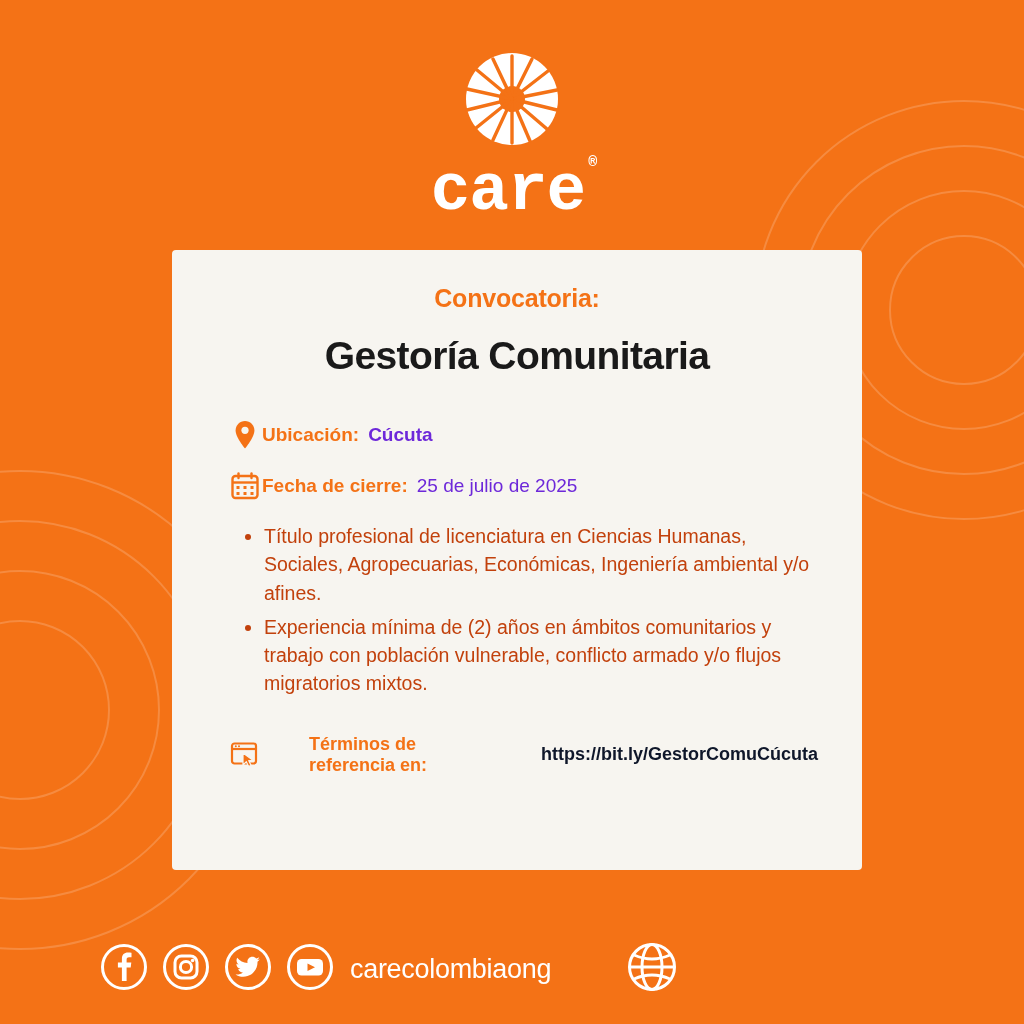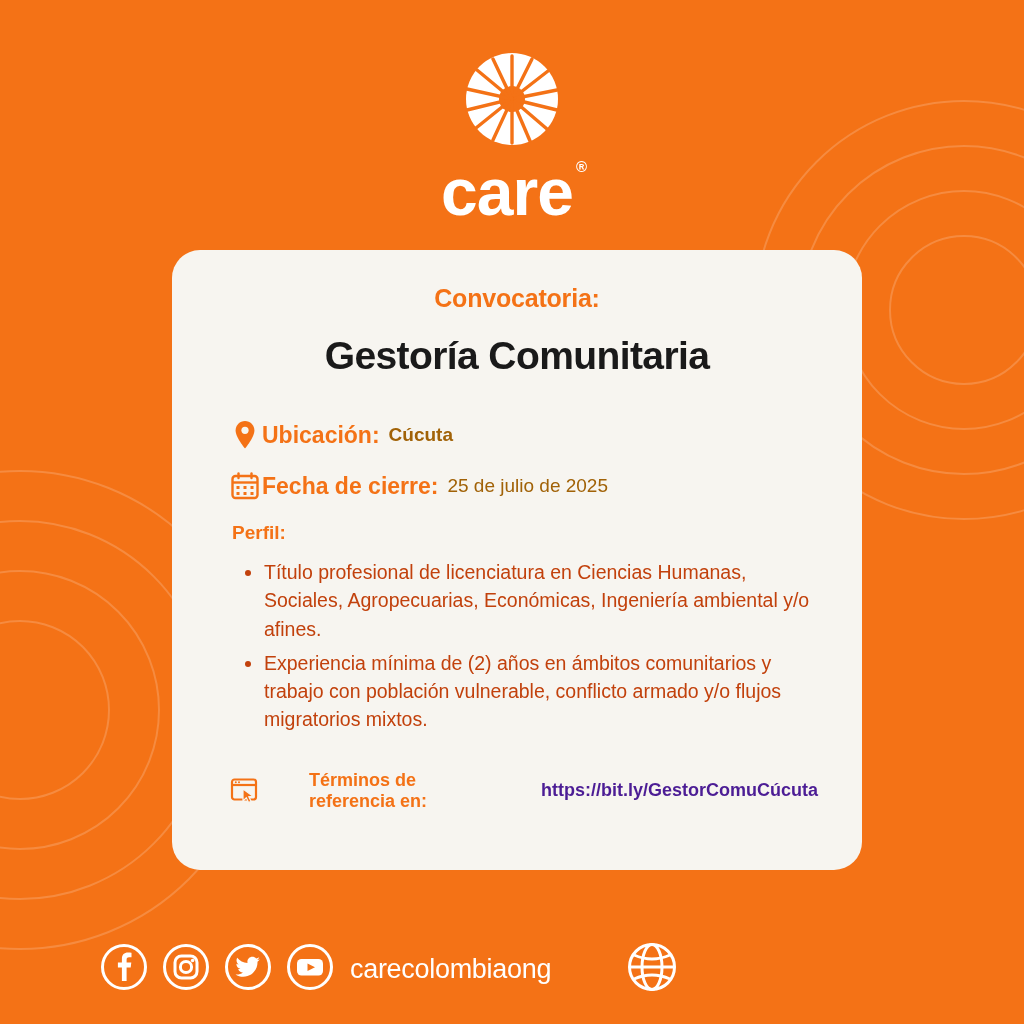--- a/index.html
+++ b/index.html
@@ -38,39 +38,40 @@
   .logo-mark { display: block; margin: 0 auto; }
   .logo-word {
     color: #ffffff;
     font-size: 66px;
     font-weight: 700;
     letter-spacing: -1px;
     line-height: 1;
     margin-top: 2px;
     position: relative;
     display: inline-block;
+    font-family: Liberation Mono, monospace;
   }
   .logo-reg {
     font-size: 15px;
     vertical-align: super;
     font-weight: 700;
     position: relative;
     top: -20px;
     left: 3px;
   }
 
   
   .card {
     position: absolute;
     left: 172px;
     top: 250px;
     width: 690px;
     height: 620px;
     background: #F7F5F0;
-    border-radius: 28px;
+    border-radius: 4px;
     padding: 34px 44px 0 44px;
   }
   .kicker {
     text-align: center;
     color: #F47216;
     font-size: 25px;
     font-weight: 700;
     letter-spacing: -0.2px;
   }
   .title {
@@ -94,25 +95,25 @@
   .meta-icon {
     width: 34px;
     min-width: 34px;
     display: flex;
     align-items: center;
     justify-content: center;
   }
   .meta-label {
     color: #F47216;
     font-weight: 700;
-    font-size: 23px;
+    font-size: 19px;
     margin-right: 9px;
   }
   .meta-value {
-    color: #a16207;
+    color: #6d28d9;
     font-size: 19px;
   }
   .meta-value.bold { font-weight: 700; }
 
   .section-label {
     color: #F47216;
     font-weight: 700;
     font-size: 19px;
     padding-left: 16px;
     margin-top: 16px;
@@ -134,21 +135,21 @@
     padding-left: 12px;
     gap: 47px;
   }
   .tor-label {
     color: #F47216;
     font-weight: 700;
     font-size: 18px;
     margin-right: 9px;
   }
   .tor-link {
-    color: #4c1d95;
+    color: #0f172a;
     font-size: 18px;
     font-weight: 700;
     text-decoration: none;
   }
 
   
   .footer {
     position: absolute;
     left: 0;
     bottom: 28px;
@@ -251,21 +252,20 @@
               <rect x="12.5" y="20" width="3" height="3"></rect>
               <rect x="19.5" y="20" width="3" height="3"></rect>
           </g>
         </svg>
       </span>
       <span class="meta-label">Fecha de cierre:</span>
       <span class="meta-value">25 de julio de 2025</span>
     </div>
   </div>
 
-  <div class="section-label">Perfil:</div>
 
   <ul class="bullets">
     <li>Título profesional de licenciatura en Ciencias Humanas, Sociales, Agropecuarias, Económicas, Ingeniería ambiental y/o afines.</li>
     <li>Experiencia mínima de (2) años en ámbitos comunitarios y trabajo con población vulnerable, conflicto armado y/o flujos migratorios mixtos.</li>
   </ul>
 
   <div class="tor">
     <span class="meta-icon">
       <svg width="30" height="30" viewBox="0 0 30 30">
         <rect x="2" y="3.5" width="24" height="20" rx="2.5" fill="none" stroke="#F47216" stroke-width="2.2"></rect>

